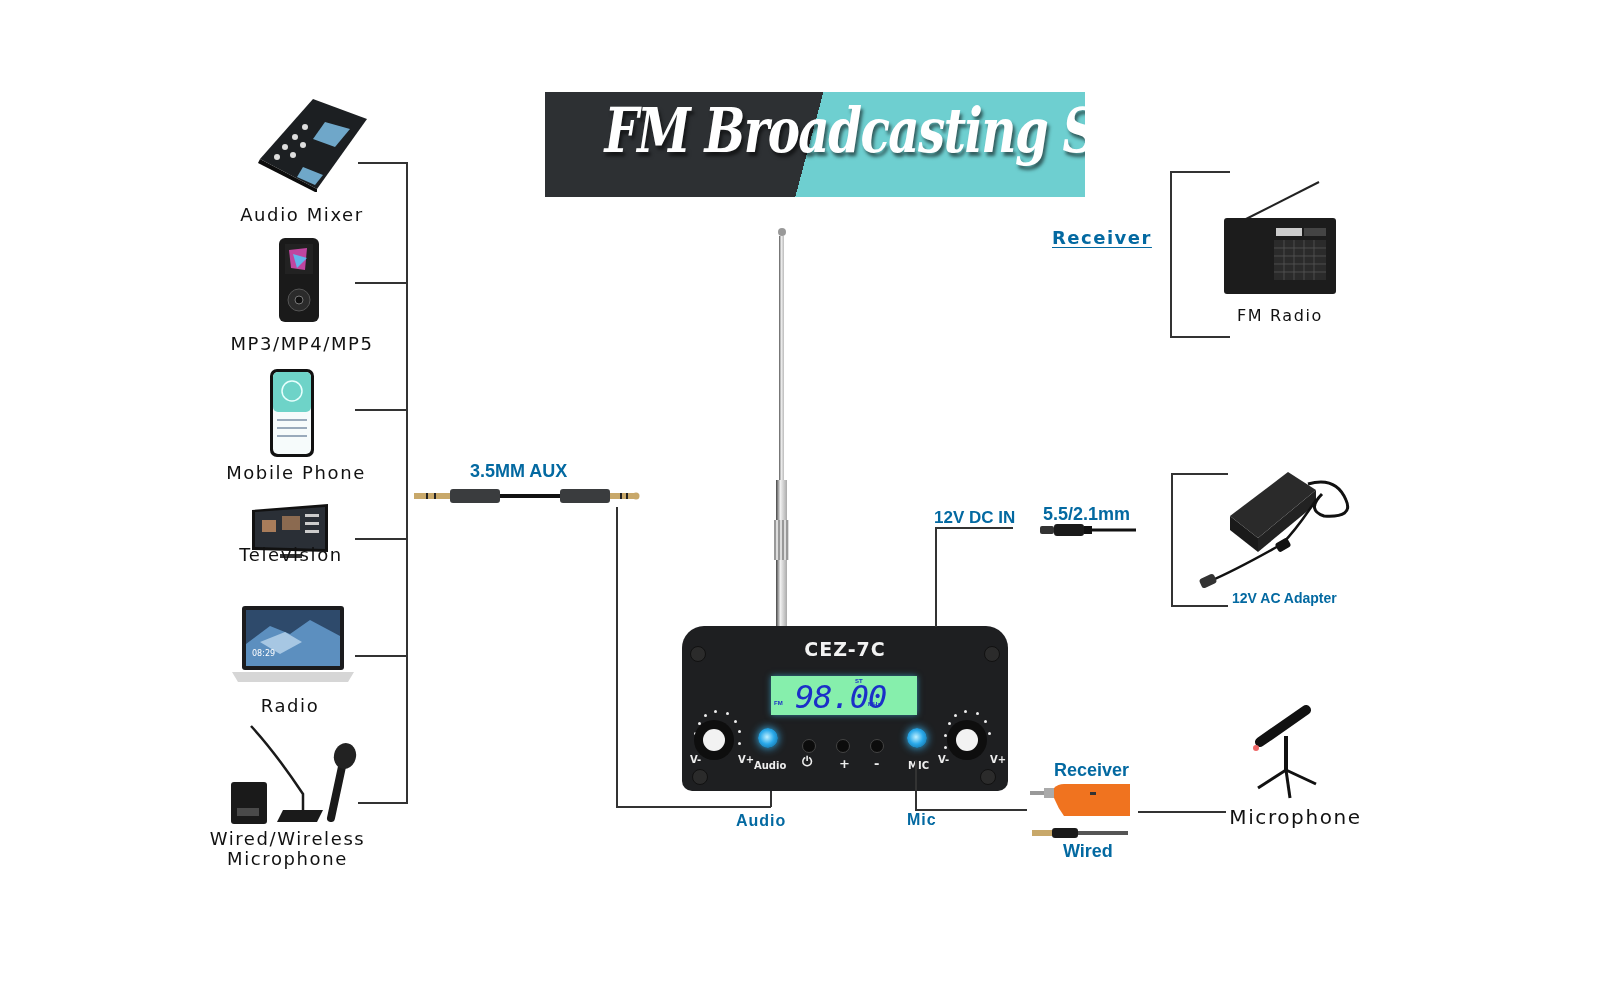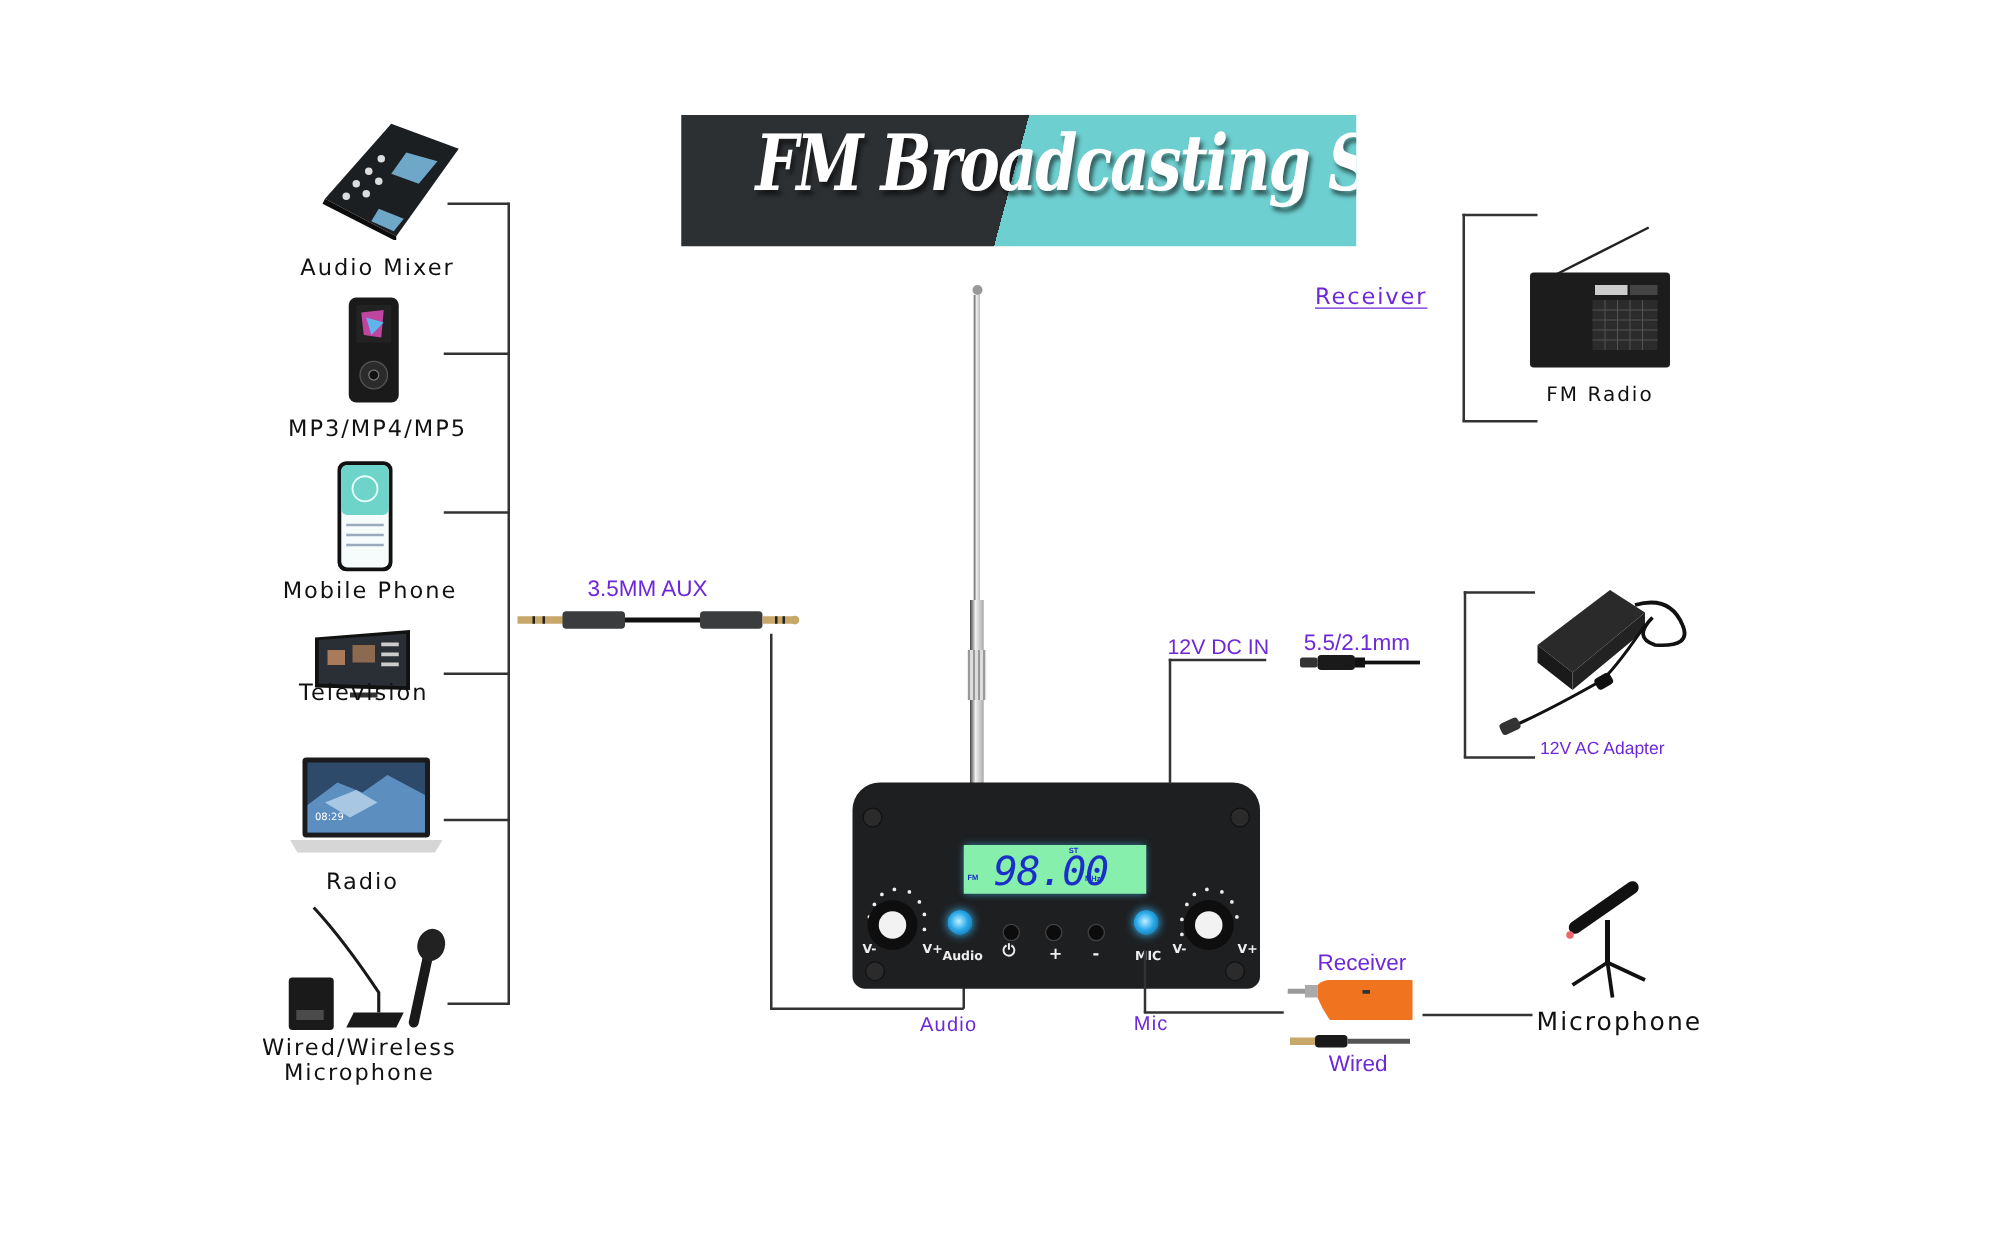--- a/index.html
+++ b/index.html
@@ -2,21 +2,21 @@
 <html><head>
 <meta charset="utf-8">
 <style>
   html, body { margin: 0; padding: 0; background: #ffffff; }
   body { width: 1600px; height: 989px; position: relative; overflow: hidden;
          font-family: "Liberation Sans", sans-serif; color: #111; }
   .line { position: absolute; background: #333; }
   .lbl { position: absolute; font-family: "DejaVu Sans", sans-serif; font-size: 18px;
          letter-spacing: 1.6px; color: #111; white-space: nowrap; text-align: center; }
   .lbl2 { position: absolute; font-family: "Liberation Sans", sans-serif; font-size: 18px;
-          color: #6d28d9; white-space: nowrap; }
+          color: #0369a1; white-space: nowrap; font-weight: bold; }
   .ul { text-decoration: underline; text-underline-offset: 3px; }
 
   
   .banner { position: absolute; left: 545px; top: 92px; width: 540px; height: 105px;
             background: linear-gradient(105deg, #2d3033 0, #2d3033 49%, #6ecfd0 49%, #6ecfd0 100%); overflow: hidden; }
   .banner-text { position: absolute; left: 0; top: 2px; width: 540px; text-align: center;
                  font-family: "DejaVu Serif", serif; font-style: italic; font-weight: bold;
                  font-size: 62px; color: #fff; letter-spacing: -2px;
                  transform: scaleX(0.78); transform-origin: center;
                  text-shadow: 3px 4px 4px rgba(0,0,0,0.55); white-space: nowrap; }
@@ -165,20 +165,21 @@
 <div class="ant-tip"></div>
 <div class="ant-mid"></div>
 <div class="ant-grip"></div>
 
 <div class="tx">
   <div class="screw" style="left:8px;top:20px"></div>
   <div class="screw" style="left:302px;top:20px"></div>
   <div class="screw" style="left:10px;top:143px"></div>
   <div class="screw" style="left:298px;top:143px"></div>
 
+  <div class="tx-model">CEZ-7C</div>
 
   <div class="lcd">
     <span class="lcd-small" style="left:3px;top:24px">FM</span>
     <span class="lcd-small" style="left:84px;top:2px">ST</span>
     <span class="lcd-freq">98.00</span>
     <span class="lcd-small" style="left:97px;top:25px">MHz</span>
   </div>
 
   <div class="dot" style="left:16px;top:96px"></div>
     <div class="dot" style="left:22px;top:88px"></div>

